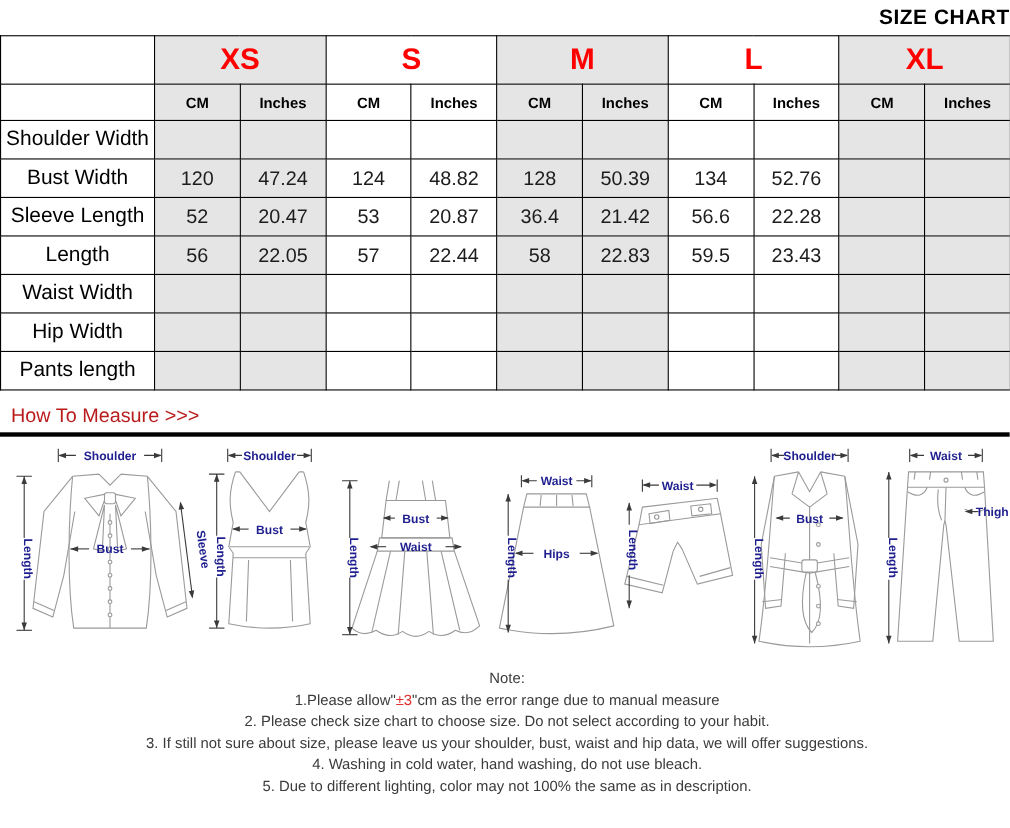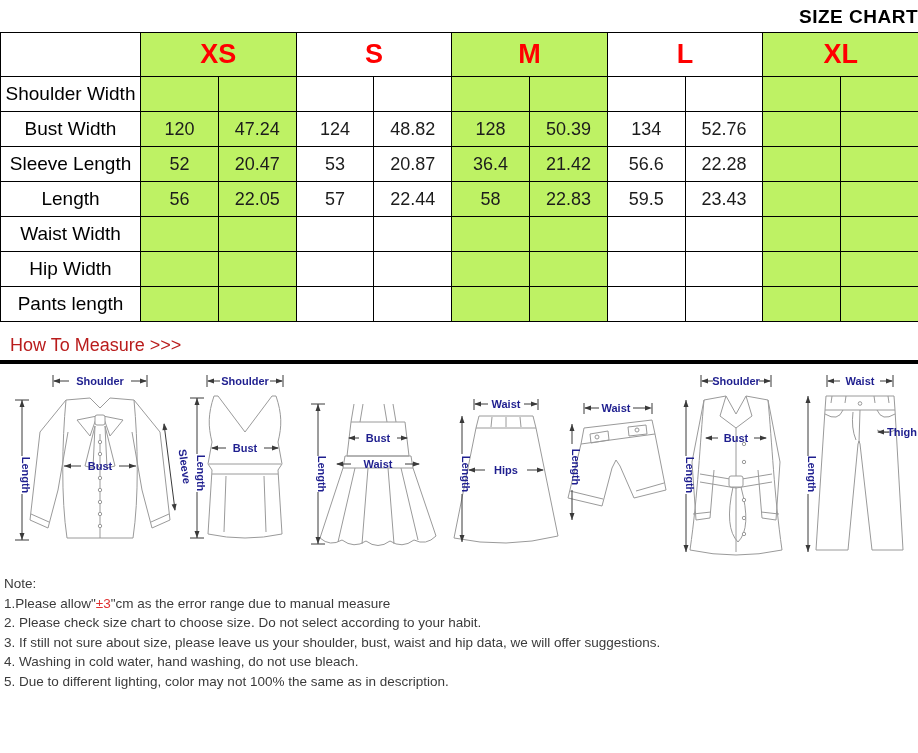--- a/index.html
+++ b/index.html
@@ -4,25 +4,25 @@
 <style>
   html,body{margin:0;padding:0;background:#fff;}
   body{width:918px;height:753px;overflow:hidden;font-family:"Liberation Sans",sans-serif;color:#000;}
   .title{ text-align:right;font-weight:bold;font-size:19px;padding:6px 0 4px;letter-spacing:.5px;}
   table.sc{width:918px;border-collapse:collapse;table-layout:fixed;}
   table.sc th, table.sc td{border:1px solid #000;text-align:center;padding:0;overflow:hidden;white-space:nowrap;}
   .size-th{font-size:27px;font-weight:bold;height:43px;color:#ff0000;}
   .unit-th{font-size:13.5px;font-weight:bold;height:32px;}
   .label-td{font-size:19px;height:34px;}
   .val-td{font-size:18px;color:#1c1c1c;}
-  .shade{background:#bef264;}
+  .shade{background:#e5e5e5;}
   .htm-heading{color:#b91c1c;font-weight:normal;font-size:18px;margin:13px 0 4px 10px;}
   .divider{height:4px;background:#000;margin:0 0 6px 0;}
   .figures{display:block;}
-  .notes{margin:6px 0 0 4px;font-size:13.5px;color:#3b3b3b;line-height:19.5px;}
+  .notes{margin:6px 0 0 4px;font-size:13.5px;color:#3b3b3b;line-height:19.5px;text-align:center;}
   .notes .red{color:#e03030;}
   
   .gl{stroke:#9a9a9a;fill:none;stroke-width:1;}
   .gf{stroke:#9a9a9a;fill:#ffffff;stroke-width:1;}
   .dl{stroke:#3a3a3a;stroke-width:1;fill:none;}
   .ah{fill:#3a3a3a;stroke:none;}
   .lbl{fill:#1f1f8f;font-family:"Liberation Sans",sans-serif;font-size:11px;font-weight:bold;text-anchor:middle;}
 </style>
 </head>
 <body>
@@ -35,20 +35,33 @@
     <col span="10" style="width:77.8px">
   </colgroup>
   <thead id="sc-head">
       <tr>
         <td class="label-td" style="height:43px"></td>
         <th class="size-th shade" colspan="2">XS</th>
         <th class="size-th" colspan="2">S</th>
         <th class="size-th shade" colspan="2">M</th>
         <th class="size-th" colspan="2">L</th>
         <th class="size-th shade" colspan="2">XL</th>
+      </tr>
+      <tr>
+        <td class="label-td" style="height:32px"></td>
+        <th class="unit-th shade">CM</th>
+        <th class="unit-th shade">Inches</th>
+        <th class="unit-th">CM</th>
+        <th class="unit-th">Inches</th>
+        <th class="unit-th shade">CM</th>
+        <th class="unit-th shade">Inches</th>
+        <th class="unit-th">CM</th>
+        <th class="unit-th">Inches</th>
+        <th class="unit-th shade">CM</th>
+        <th class="unit-th shade">Inches</th>
       </tr>
     </thead>
   <tbody id="sc-body">
       <tr>
         <td class="label-td">Shoulder Width</td>
         <td class="val-td shade"></td>
         <td class="val-td shade"></td>
         <td class="val-td"></td>
         <td class="val-td"></td>
         <td class="val-td shade"></td>

